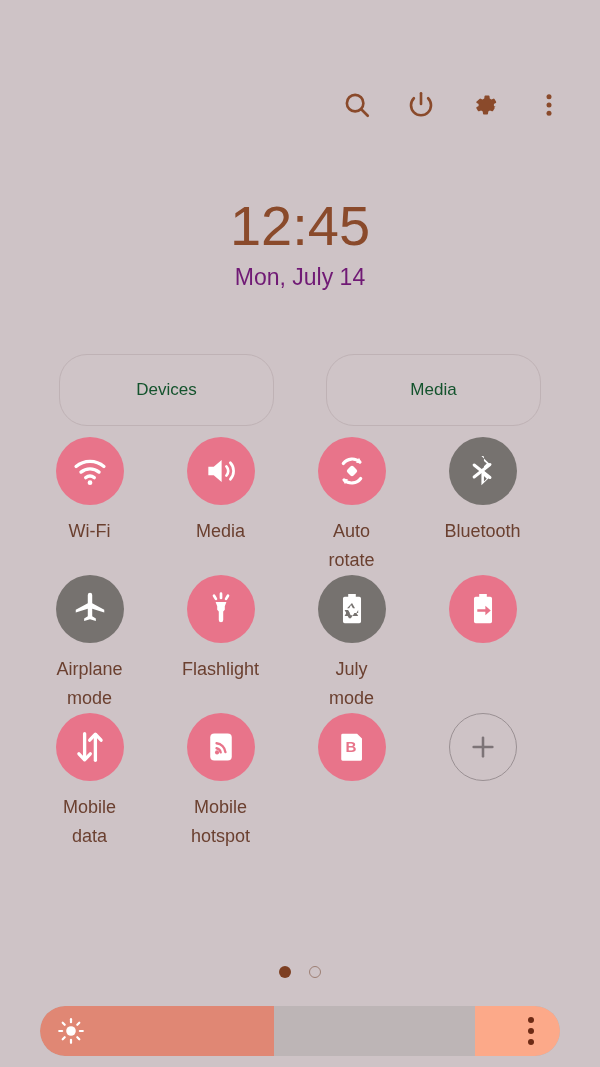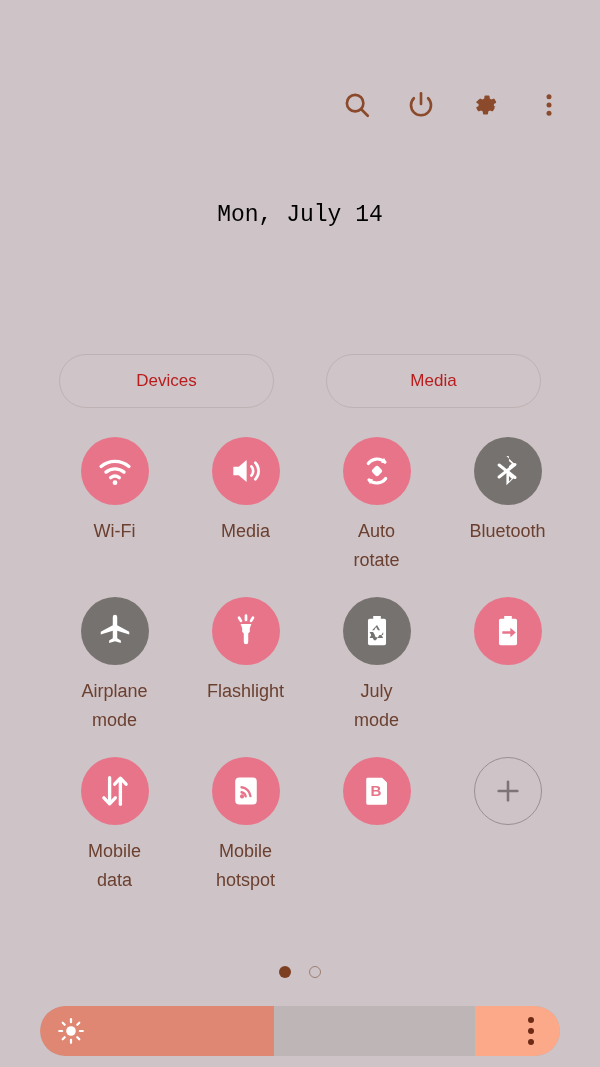--- a/index.html
+++ b/index.html
@@ -47,59 +47,57 @@
     font-size: 56px;
     line-height: 62px;
     color: #8a4a2b;
     font-weight: 300;
     letter-spacing: 0px;
   }
   .clock-date {
     margin-top: 6px;
     font-size: 23px;
     line-height: 28px;
-    color: #000000;
+    color: #701a75;
     font-weight: 400;
-    font-family: Liberation Mono, monospace;
   }
 
   
   .pills {
     position: absolute;
     top: 354px;
     left: 0;
     width: 600px;
     display: flex;
     justify-content: center;
     gap: 52px;
   }
   .pill {
     width: 215px;
-    height: 54px;
+    height: 72px;
     border-radius: 28px;
     border: 1px solid #bfb2b5;
     display: flex;
     align-items: center;
     justify-content: center;
     font-size: 17px;
-    color: #b91c1c;
+    color: #14532d;
     cursor: pointer;
     box-sizing: border-box;
     background: rgba(255,255,255,0.03);
   }
 
   
   .grid {
     position: absolute;
     top: 437px;
-    left: 49px;
+    left: 24px;
     width: 524px;
     display: grid;
     grid-template-columns: repeat(4, 131px);
-    row-gap: 22px;
   }
   .tile {
     display: flex;
     flex-direction: column;
     align-items: center;
     cursor: pointer;
   }
   .tile-circle {
     width: 68px;
     height: 68px;
@@ -232,20 +230,21 @@
   <div class="tb-icon">
     <svg width="30" height="30" viewBox="0 0 24 24" fill="#8a4a2b">
       <circle cx="12" cy="5.4" r="2"></circle>
       <circle cx="12" cy="12" r="2"></circle>
       <circle cx="12" cy="18.6" r="2"></circle>
     </svg>
   </div>
 </div>
 
 <div class="clock-wrap">
+  <div class="clock-time">12:45</div>
   <div class="clock-date">Mon, July 14</div>
 </div>
 
 <div class="pills">
   <div class="pill">Devices</div>
   <div class="pill">Media</div>
 </div>
 
 <div class="grid">
     <div class="tile">

